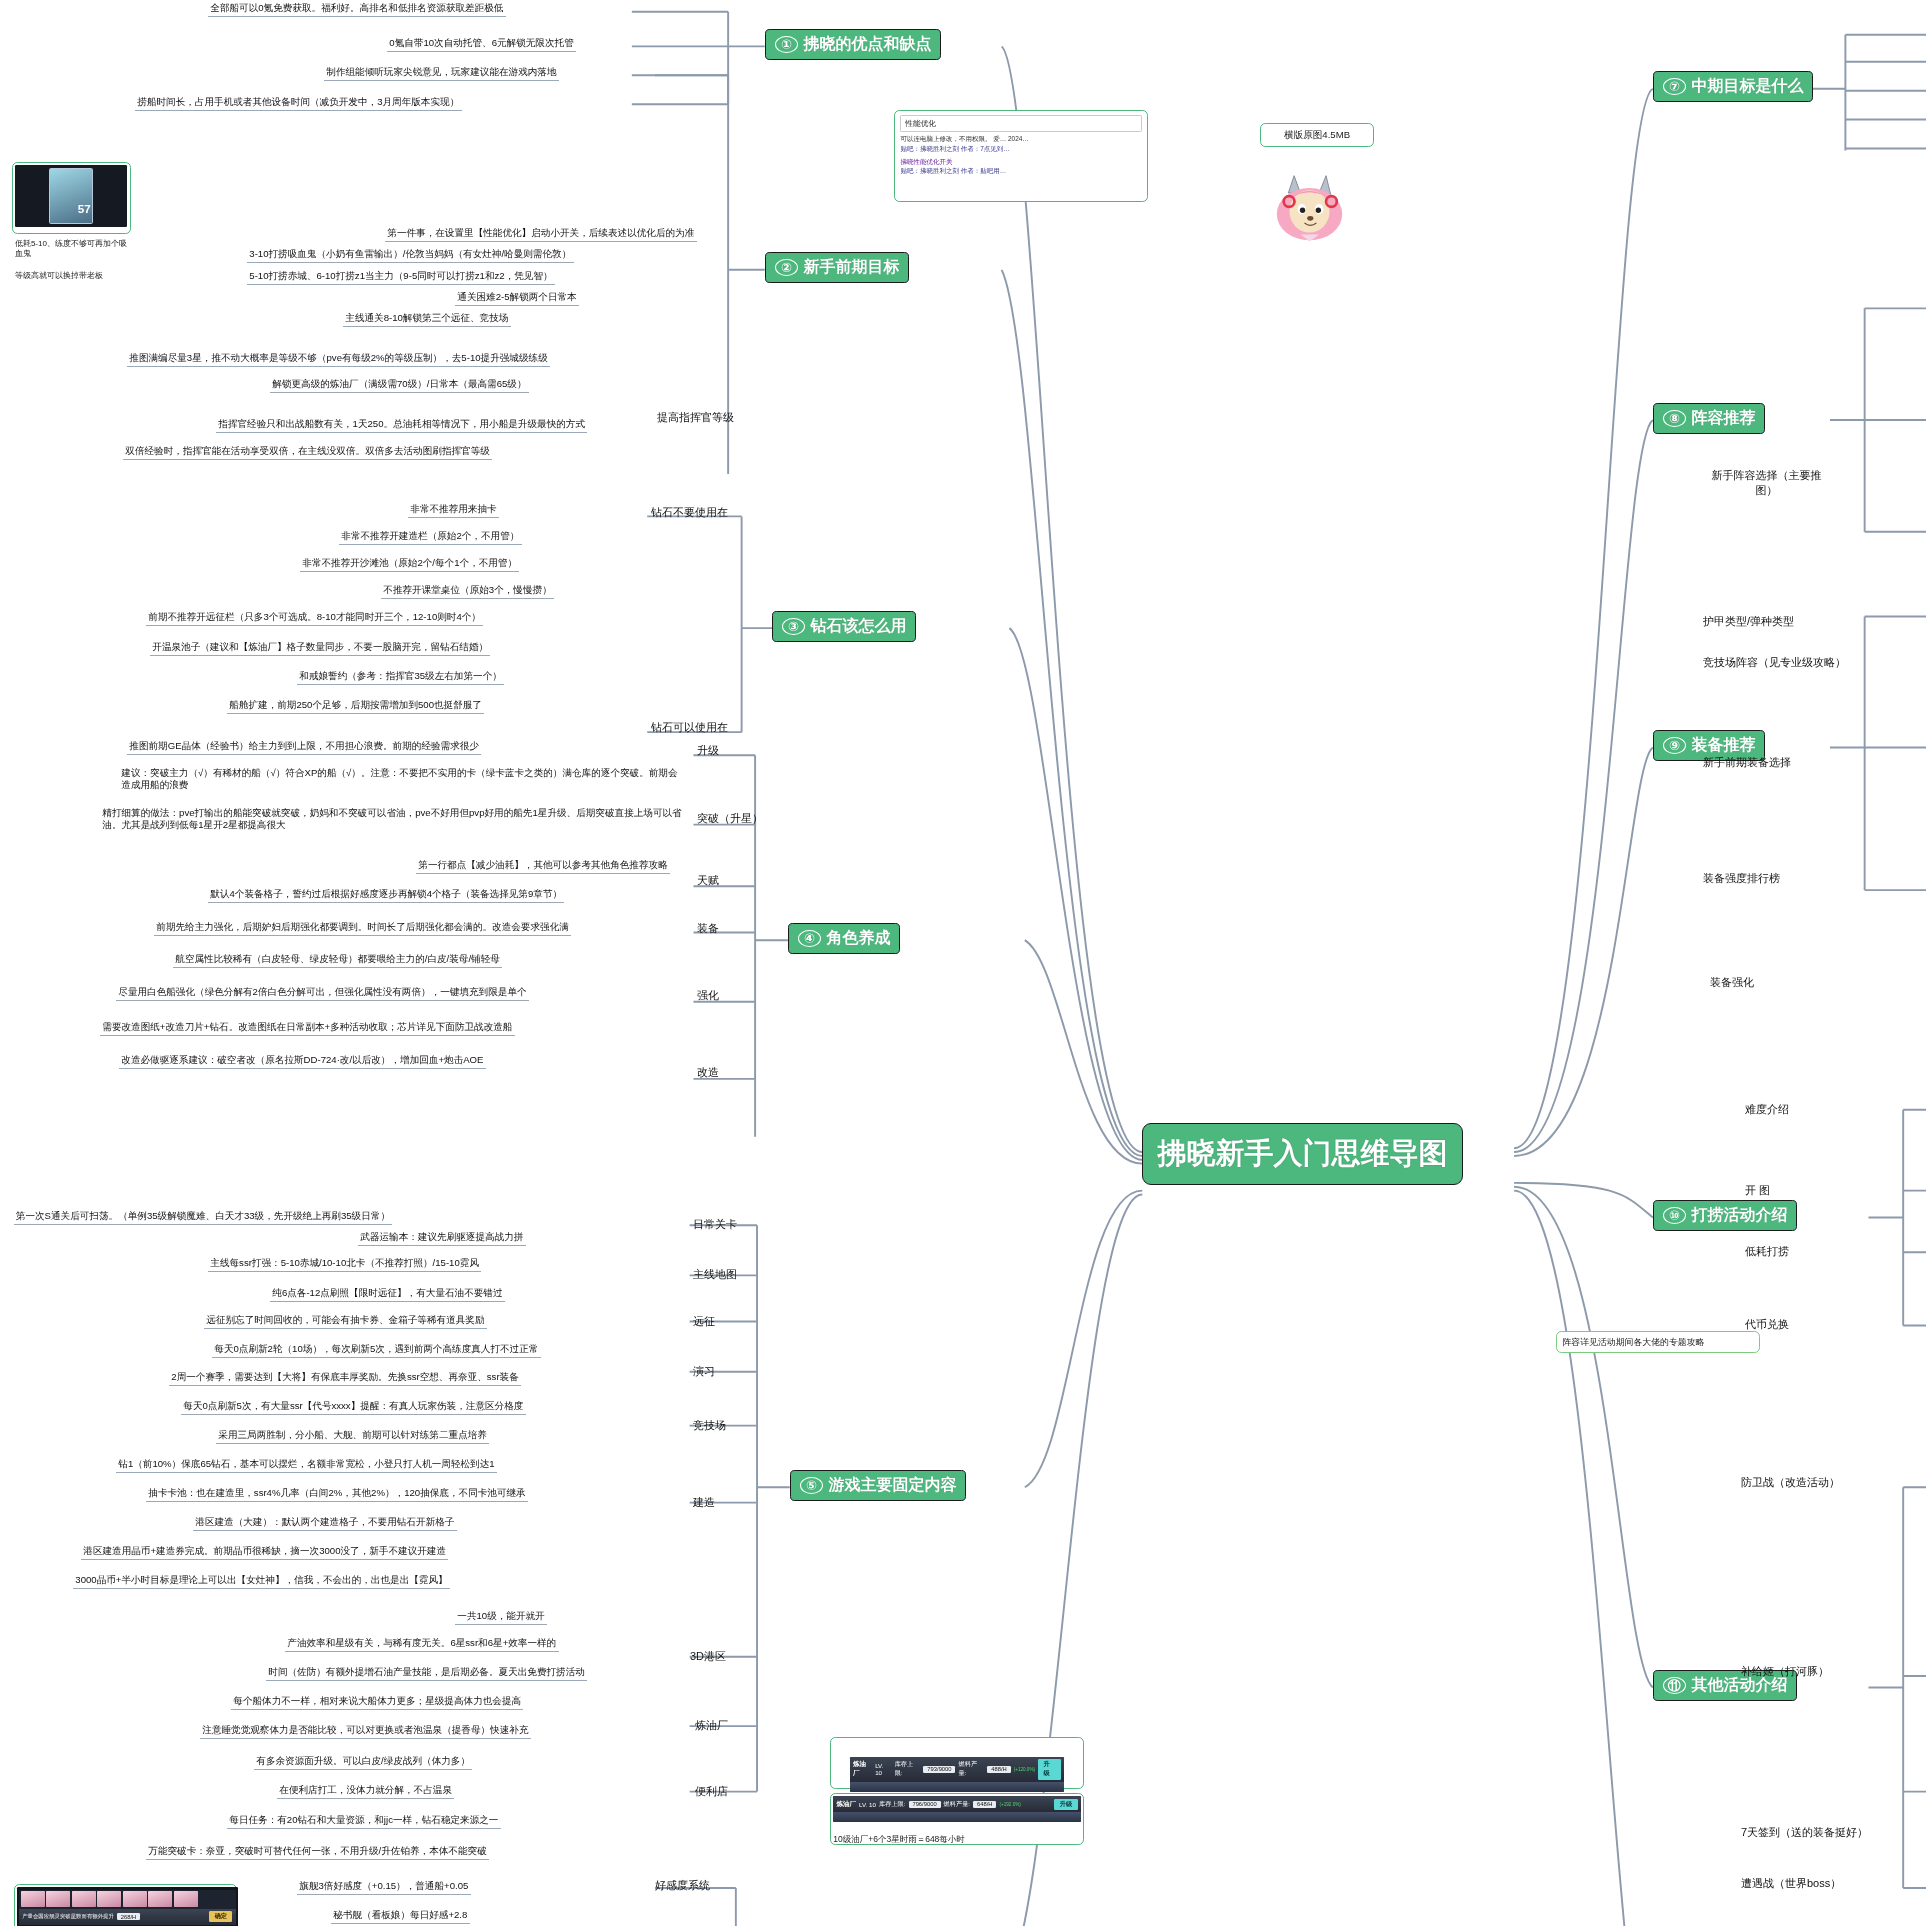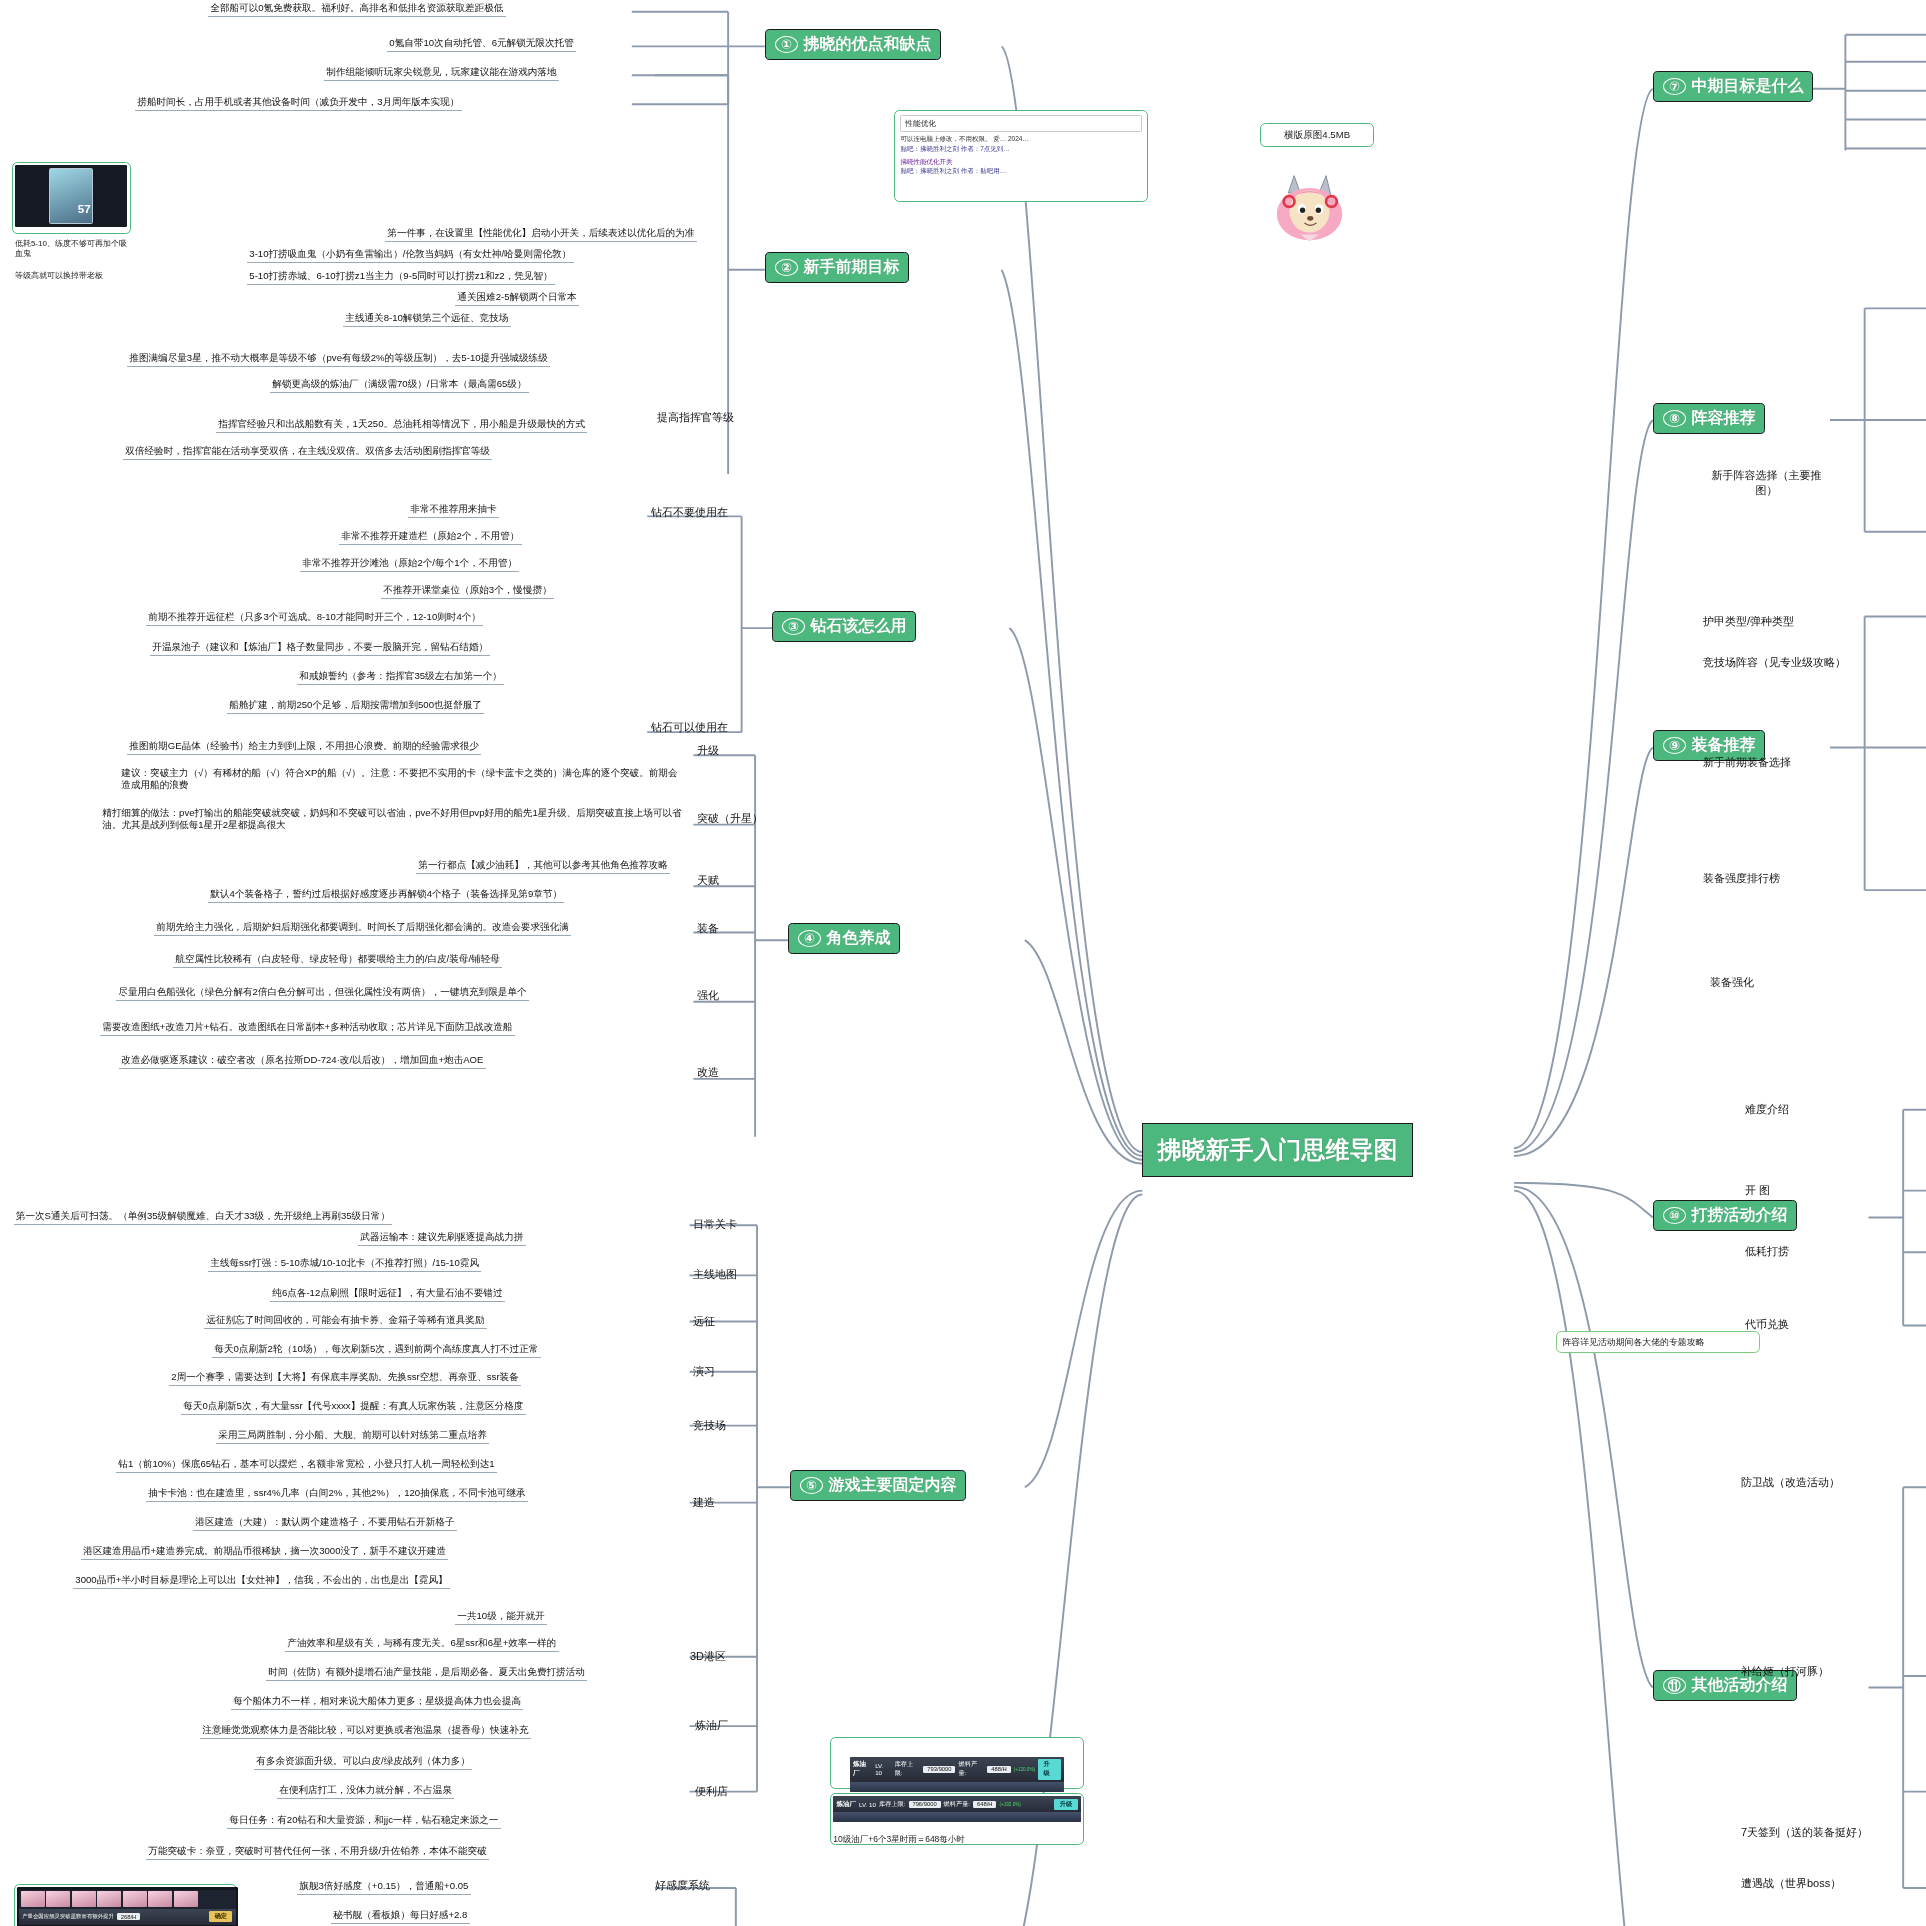--- a/index.html
+++ b/index.html
@@ -9,22 +9,22 @@
         border-bottom:1.5px solid #9aa8b8;padding:0 2.3px 2.3px 2.3px;}
   .leaf.wrap{white-space:normal;}
   .leaf.r{text-align:right;}
   .mid{position:absolute;font-size:11px;color:#111;white-space:nowrap;}
   .mid.wrap{white-space:normal;text-align:center;}
   .node{position:absolute;background:#4cb87e;border:0.8px solid #1a1a1a;border-radius:4.6px;
         color:#fff;font-size:16px;font-weight:bold;padding:3.9px 8.5px;display:flex;align-items:center;gap:5.4px;
         box-sizing:border-box;text-shadow:0 0 0.8px rgba(0,0,0,.25);white-space:nowrap;}
   .node .num{display:inline-flex;align-items:center;justify-content:center;
         width:21.6px;height:15.4px;border:1.2px solid #fff;border-radius:50%;font-size:13px;line-height:1;}
-  .center{position:absolute;background:#4cb87e;border:1.2px solid #1a1a1a;border-radius:0;
-        color:#fff;font-size:24px;font-weight:bold;padding:10px 14.6px;white-space:nowrap;
+  .center{position:absolute;background:#4cb87e;border:1.2px solid #1a1a1a;border-radius:9px;
+        color:#fff;font-size:29px;font-weight:bold;padding:10px 14.6px;white-space:nowrap;
         text-shadow:0 0 1.2px rgba(0,0,0,.3);}
   .gbox{position:absolute;border:1.9px solid #4cb87e;border-radius:5.4px;background:#fff;
         box-sizing:border-box;padding:3.1px;font-size:9.6px;color:#222;}
   .gbox .cap{display:block;margin-top:12px;line-height:1.25;}
   svg.wires{position:absolute;left:0;top:0;width:2718px;height:2313px;pointer-events:none;}
   .chibi{position:absolute;}
   .ss{position:relative;width:100%;background:#2a2f3a;border-radius:1.2px;overflow:hidden;color:#fff;font-size:6.2px;}
   .ss-bar{display:flex;align-items:center;gap:3.1px;padding:2.3px 3.1px;
       background:linear-gradient(180deg,#3c4453,#262b36);}
   .ss-bar .t{font-size:6.5px;font-weight:bold;}

